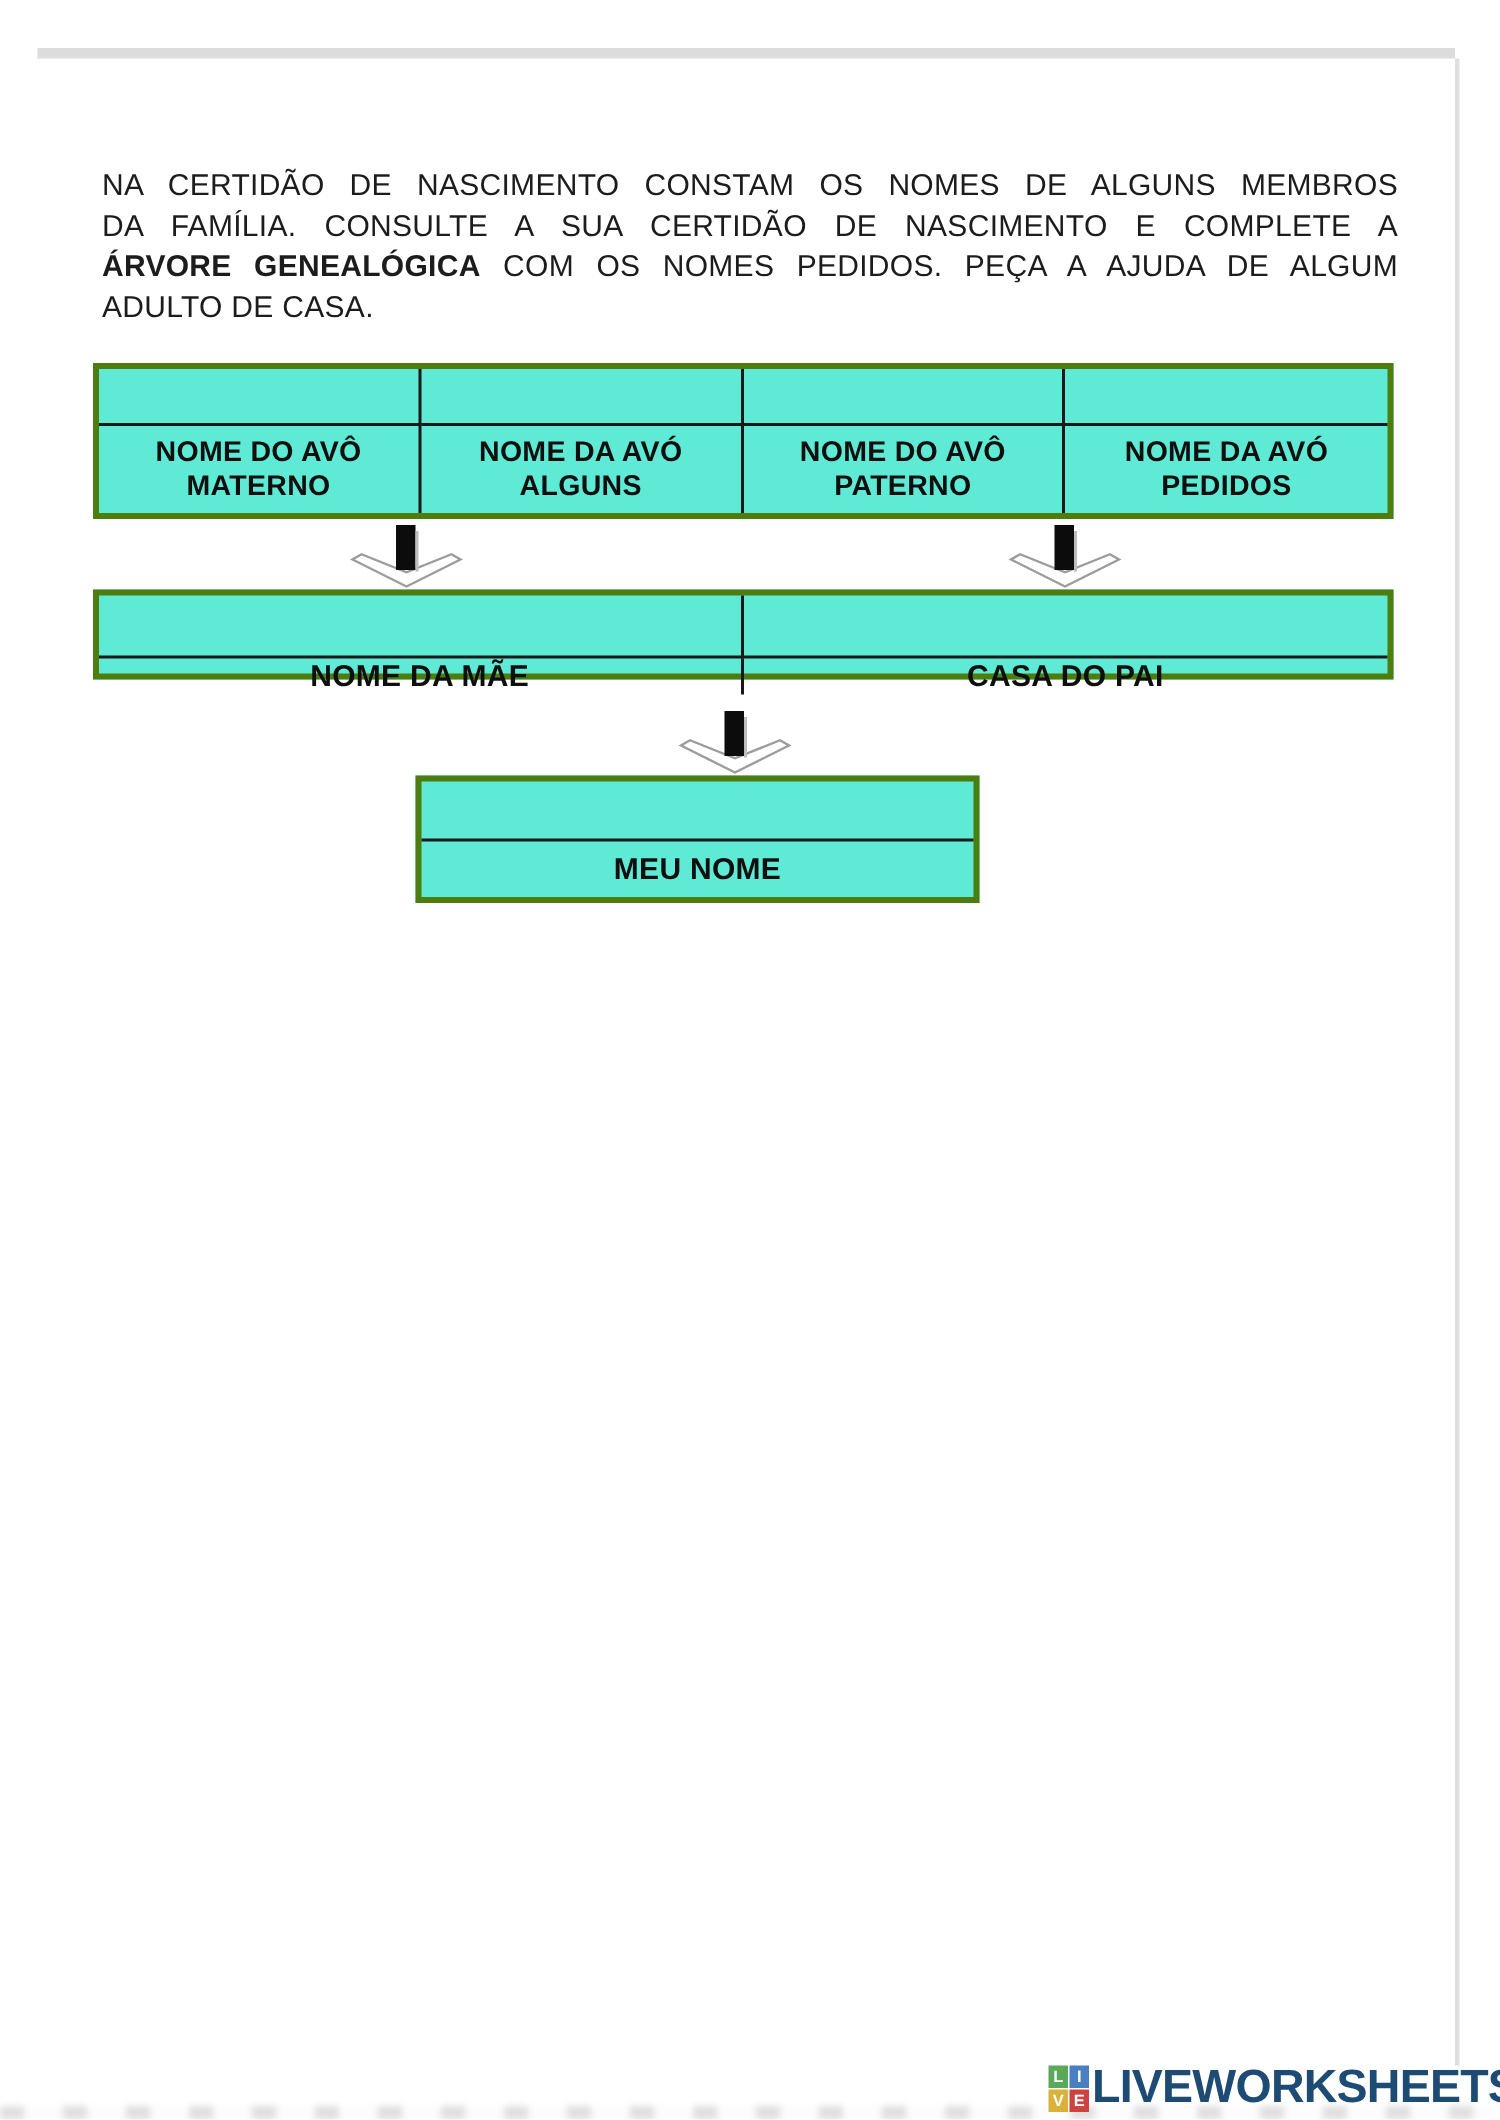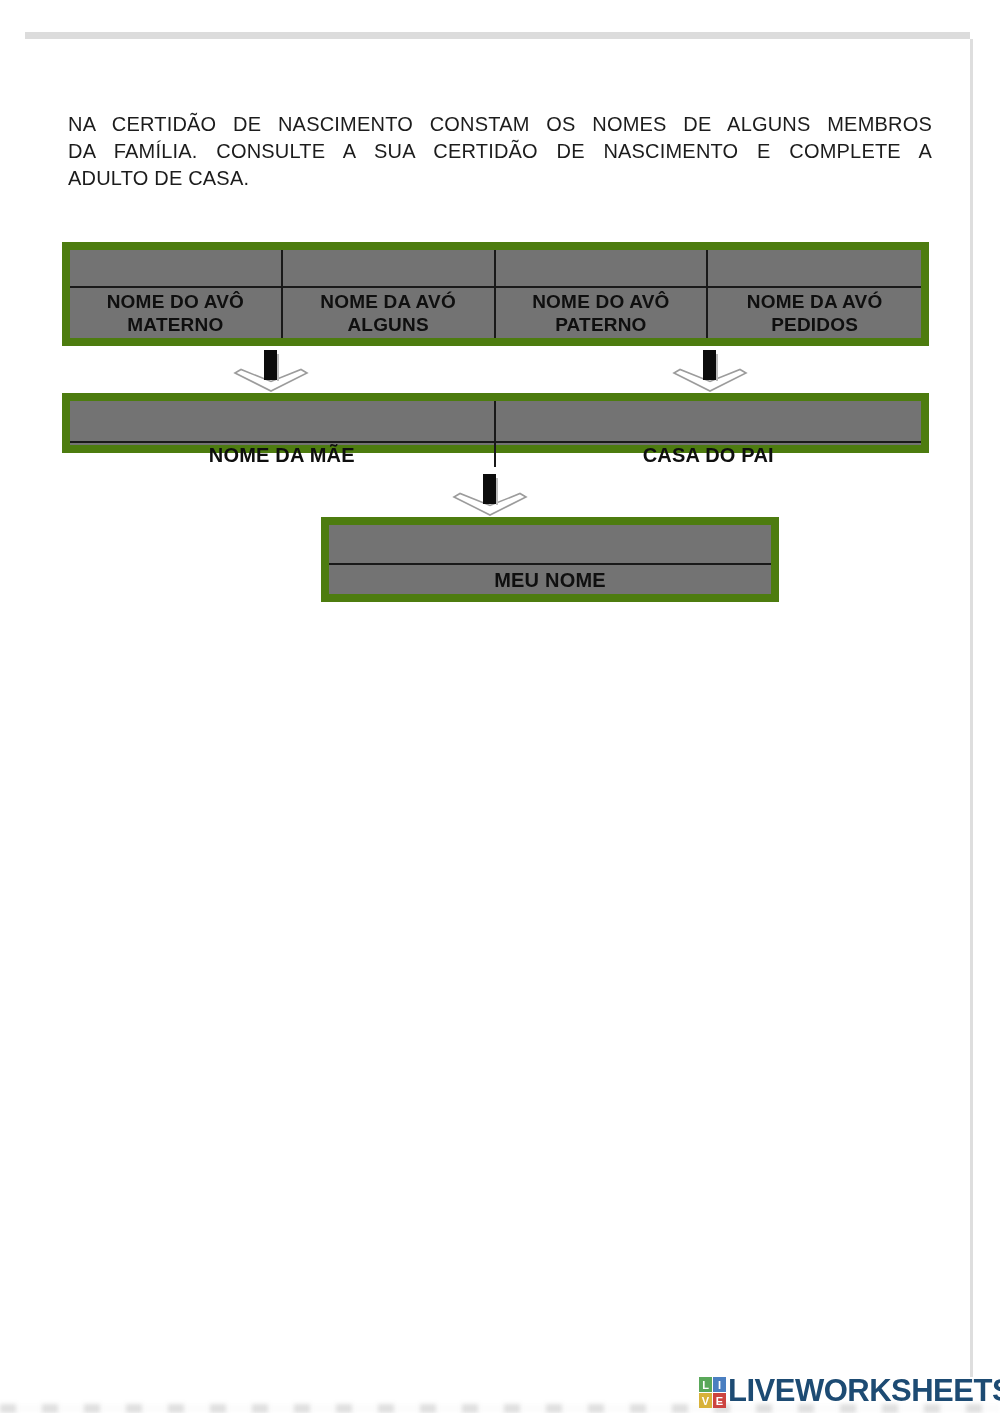--- a/index.html
+++ b/index.html
@@ -21,27 +21,27 @@
 
   
   .instructions{left:68px;top:111px;width:864px;font-size:20px;line-height:27px;
     color:#1c1c1c;letter-spacing:.2px;}
   .iline{text-align:justify;text-align-last:justify;height:27px;white-space:nowrap;}
   .iline.wrapok{white-space:normal;}
   .iline.last{text-align:right;text-align-last:left;}
   .iline b{font-weight:700;}
 
   
-  .tbl{border:8px solid #4d7c0f;background:#737373;}
+  .tbl{border:4px solid #4d7c0f;background:#5eead4;}
   .t1{left:62px;top:242px;width:867px;height:104px;display:grid;
       grid-template-columns:repeat(4,1fr);grid-template-rows:38px 1fr;}
   .t2{left:62px;top:393px;width:867px;height:60px;display:grid;
       grid-template-columns:repeat(2,1fr);grid-template-rows:42px 1fr;}
-  .t3{left:277px;top:517px;width:458px;height:85px;display:grid;
-      grid-template-columns:1fr;grid-template-rows:40px 1fr;margin-left:44px;}
+  .t3{left:277px;top:517px;width:376px;height:85px;display:grid;
+      grid-template-columns:1fr;grid-template-rows:40px 1fr;}
   .cell{box-sizing:border-box;display:flex;flex-direction:column;
         align-items:center;justify-content:center;}
   .t1 .cell.vline, .t2 .cell.vline{border-right:2px solid #191919;}
   .cell.hline{border-bottom:2px solid #191919;}
   .lbl{font-weight:700;font-size:19px;line-height:23px;text-align:center;color:#0f0f0f;
        letter-spacing:.2px;}
   .lbl2{font-weight:700;font-size:20px;line-height:24px;text-align:center;color:#0f0f0f;
        letter-spacing:.2px;}
 
   
@@ -62,20 +62,21 @@
 </head>
 <body>
 
 <div class="abs top-strip"></div>
 <div class="abs right-line"></div>
 <div class="abs bottom-smudge"></div>
 
 <div class="abs instructions">
   <div class="iline">NA CERTIDÃO DE NASCIMENTO CONSTAM OS NOMES DE ALGUNS MEMBROS</div>
   <div class="iline">DA FAMÍLIA. CONSULTE A SUA CERTIDÃO DE NASCIMENTO E COMPLETE A</div>
+  <div class="iline wrapok"><b>ÁRVORE GENEALÓGICA</b><span> COM OS NOMES PEDIDOS. PEÇA A AJUDA DE ALGUM</span></div>
   <div class="iline last">ADULTO DE CASA.</div>
 </div>
 
 <div class="abs tbl t1">
   <div class="cell vline hline"></div>
   <div class="cell vline hline"></div>
   <div class="cell vline hline"></div>
   <div class="cell hline"></div>
 
   <div class="cell vline">

